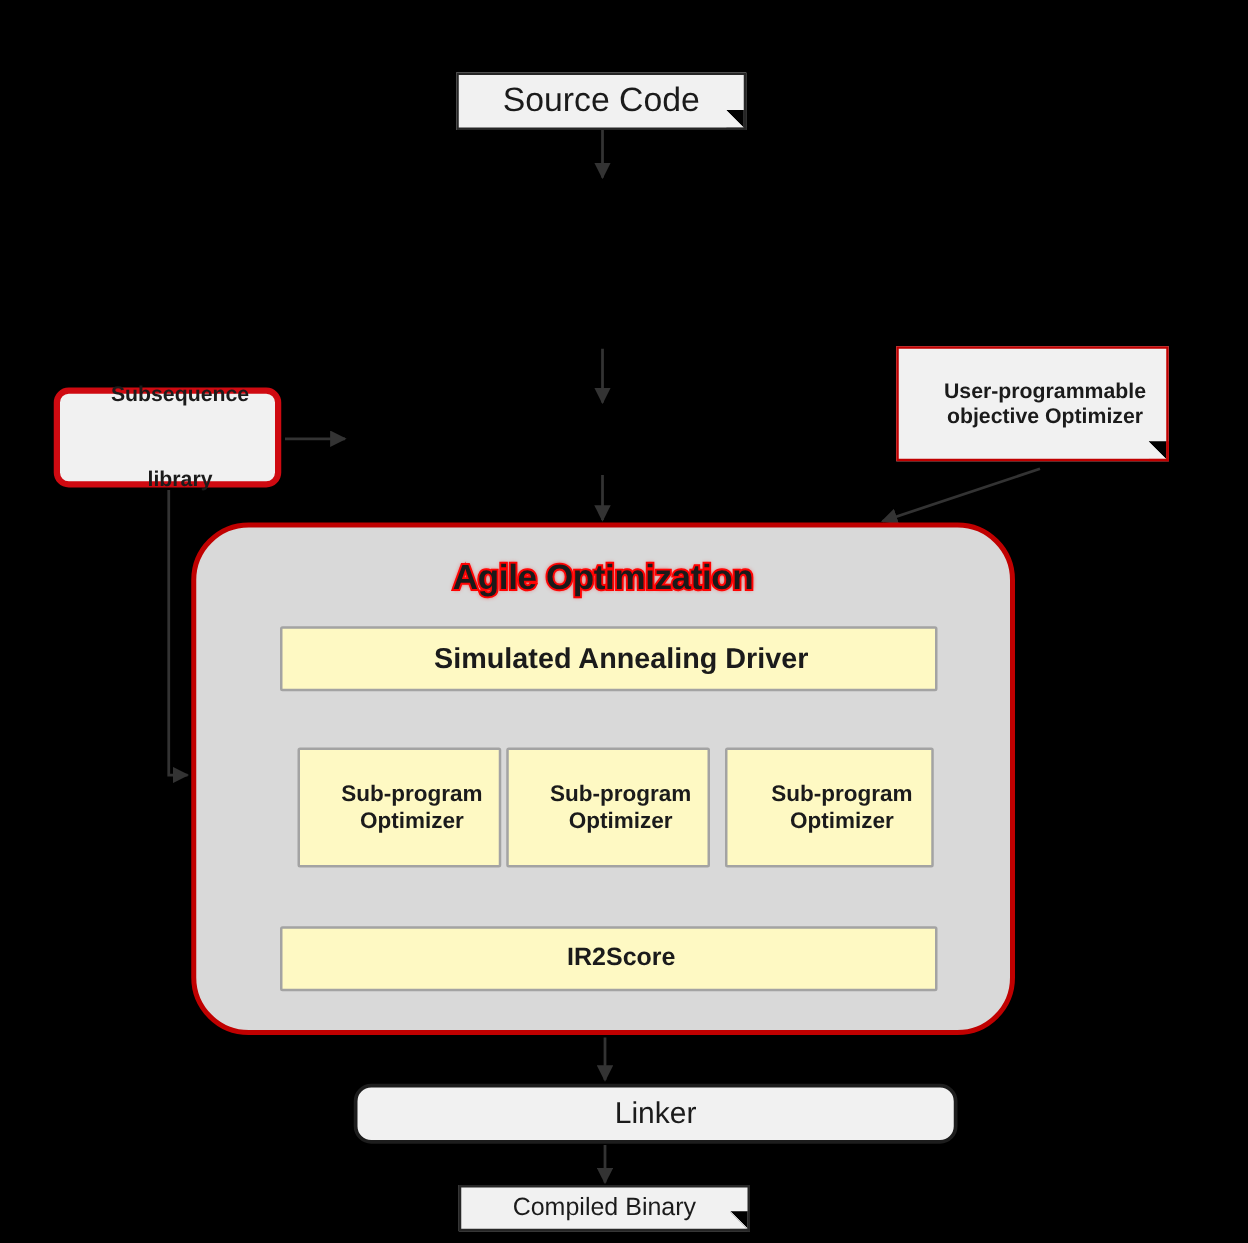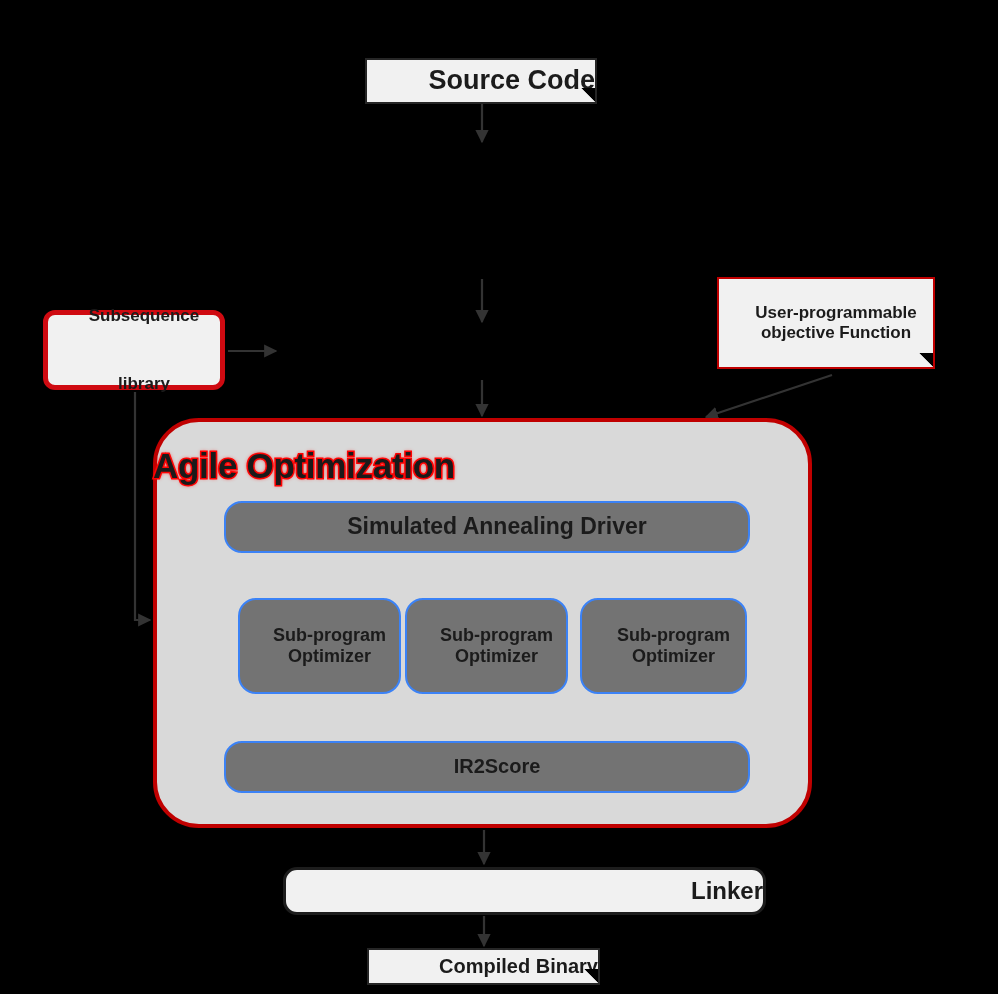--- a/index.html
+++ b/index.html
@@ -63,49 +63,50 @@
     border-radius: 14px;
   }
 
   
   .proc-red-thick {
     background: #f1f1f1;
     border: 5px solid #cf0a11;
     border-radius: 12px;
   }
   .proc-red-thin {
-    background: #737373;
-    border: 2px solid #3b82f6;
-    border-radius: 18px;
+    background: #fef9c3;
+    border: 2px solid #a3a3a3;
+    border-radius: 2px;
   }
 
   
   .container-red {
     position: absolute;
     box-sizing: border-box;
     background: #d9d9d9;
     border: 4px solid #c00000;
     border-radius: 46px;
   }
 
   .title-agile {
     position: absolute;
     font-weight: bold;
-    font-size: 35px;
+    font-size: 28px;
     color: #1a1a1a;
     letter-spacing: -0.3px;
+    text-align: center;
     white-space: nowrap;
     -webkit-text-stroke: 3px #ff0000;
     paint-order: stroke fill;
     text-shadow:
        0 0 2px #ff0000,
        0 0 4px #ff1010;
   }
 
-  .t-light  { font-weight: bold; justify-content: flex-end; }
+  .t-light  { font-weight: normal; }
   .t-bold   { font-weight: bold; padding-left: 20px; }
 
   svg.wires {
     position: absolute;
     left: 0;
     top: 0;
     width: 998px;
     height: 994px;
     pointer-events: none;
   }
@@ -156,21 +157,21 @@
 
 
   <div class="node proc-red-thick t-bold" style="left:43px; top:310px; width:182px; height:80px; font-size:17px; flex-direction:column;gap:48px;">
     <span>Subsequence</span>
     <span>library</span>
   </div>
 
 
   <div class="node note red t-bold" style="left:717px; top:277px; width:218px; height:92px; font-size:17px; flex-direction:column;">
     <span>User-programmable</span>
-    <span>objective Function</span>
+    <span>objective Optimizer</span>
     <span class="fold"></span>
   </div>
 
   <div class="container-red" style="left:153px; top:418px; width:659px; height:410px;"></div>
 
   <div class="title-agile" style="left:153px; top:446px; width:659px;">Agile Optimization</div>
 
   <div class="node proc-red-thin t-bold" style="left:224px; top:501px; width:526px; height:52px; font-size:23px;">
     <span>Simulated Annealing Driver</span>
   </div>

